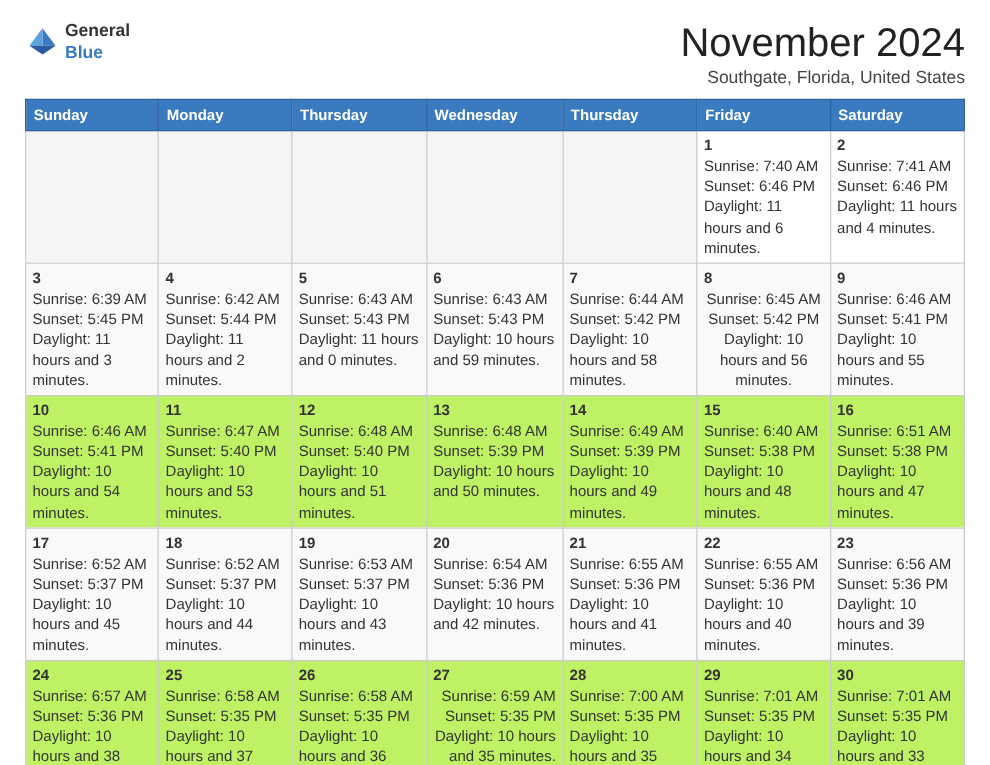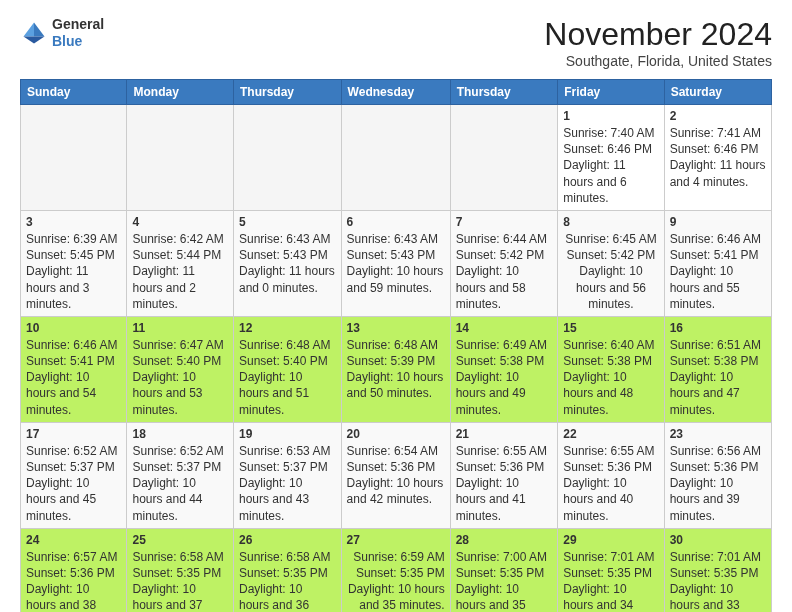--- a/index.html
+++ b/index.html
@@ -213,21 +213,21 @@
           </td>
           <td>
             <span class="day-num">13</span>
             <div class="day-info" style="white-space: pre-line;">Sunrise: 6:48 AM
 Sunset: 5:39 PM
 Daylight: 10 hours and 50 minutes.</div>
           </td>
           <td>
             <span class="day-num">14</span>
             <div class="day-info" style="white-space: pre-line;">Sunrise: 6:49 AM
-Sunset: 5:38 PM
+Sunset: 5:39 PM
 Daylight: 10 hours and 49 minutes.</div>
           </td>
           <td>
             <span class="day-num">15</span>
             <div class="day-info" style="white-space: pre-line;">Sunrise: 6:40 AM
 Sunset: 5:38 PM
 Daylight: 10 hours and 48 minutes.</div>
           </td>
           <td>
             <span class="day-num">16</span>

